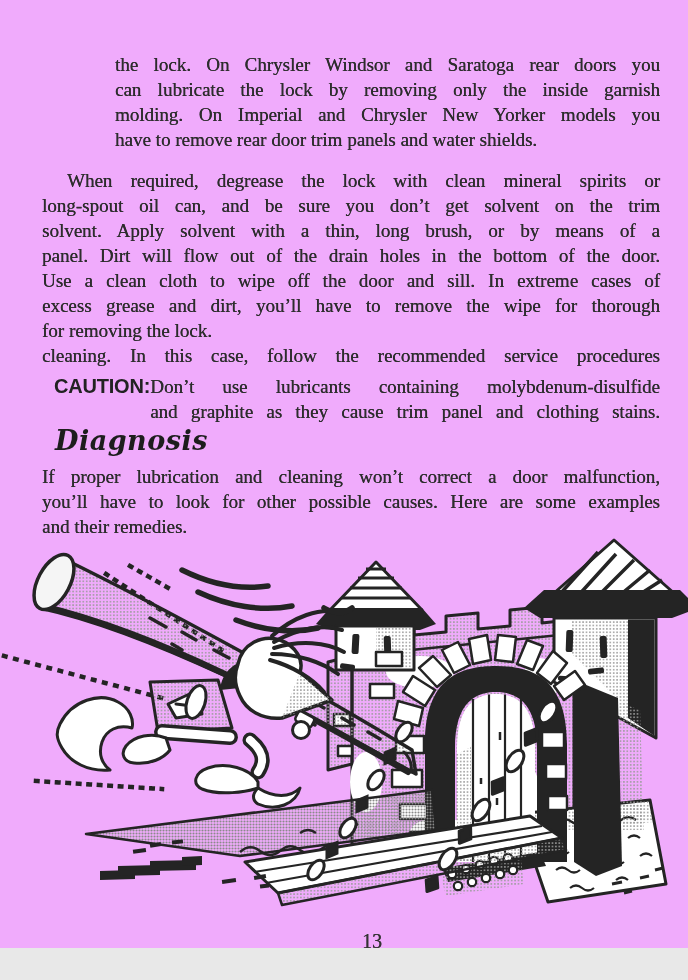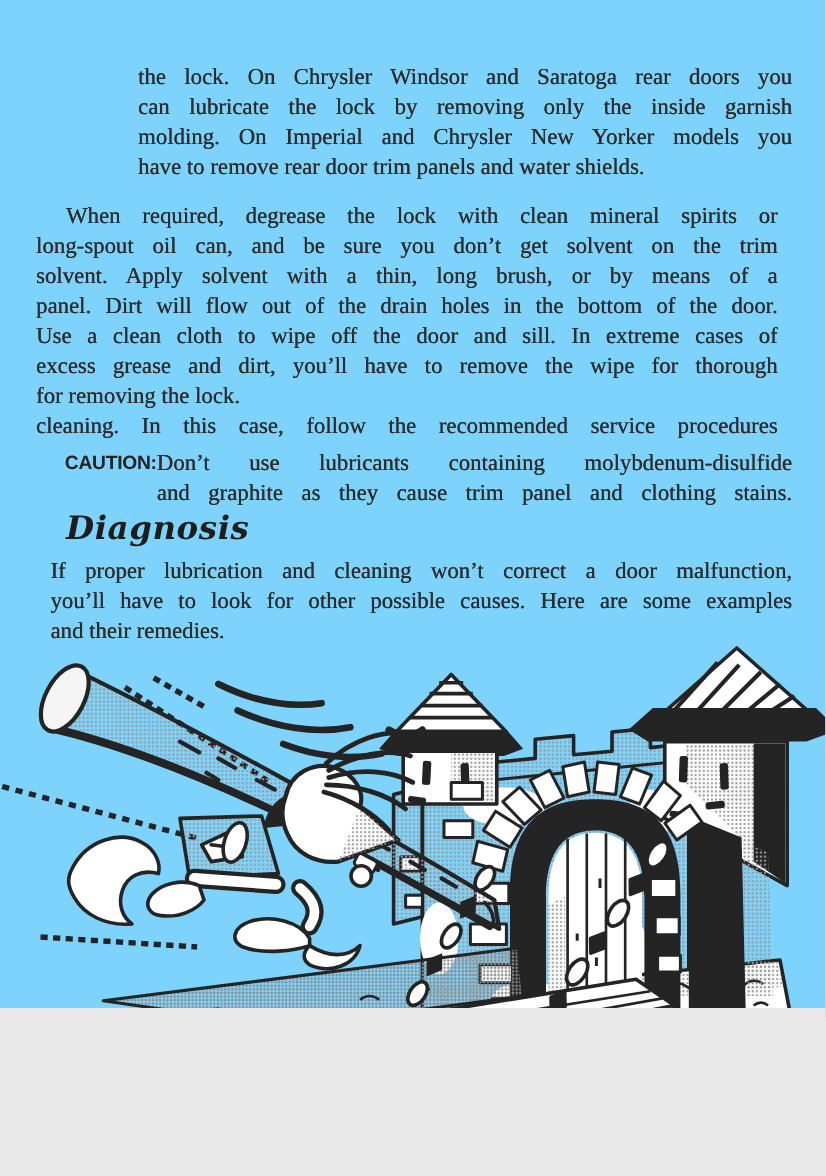--- a/index.html
+++ b/index.html
@@ -1,26 +1,26 @@
 <!DOCTYPE html>
 <html><head>
 <meta charset="utf-8">
 <style>
   html,body{margin:0;padding:0;background:#e8e8e8;}
-  #page{position:relative;width:688px;height:840px;background:#7dd3fc;overflow:hidden;
+  #page{position:relative;width:688px;height:948px;background:#f0abfc;overflow:hidden;
         font-family:"Liberation Serif","DejaVu Serif",serif;color:#2d2d2d;}
   .blk{position:absolute;}
   .tline{font-size:19px;line-height:25px;height:25px;text-align:justify;text-align-last:justify;
          white-space:normal;text-shadow:0.25px 0 0 currentColor;}
   .tline.endl{text-align-last:left;}
   #p1{left:115px;top:52px;width:545px;}
-  #p2{left:30px;top:168px;width:618px;}
+  #p2{left:42px;top:168px;width:618px;}
   #caution{left:54px;top:374px;width:606px;display:flex;}
   #caution .lbl{flex:0 0 76px;font-family:"Liberation Sans","DejaVu Sans",sans-serif;
-                font-weight:bold;font-size:16px;line-height:25px;letter-spacing:-0.2px;color:#222;}
+                font-weight:bold;font-size:20px;line-height:25px;letter-spacing:-0.2px;color:#222;}
   #caution .ctx{flex:1 1 auto;}
   #heading{left:55px;top:424px;font-family:"DejaVu Serif",serif;font-style:italic;font-weight:bold;
            font-size:27px;line-height:34px;color:#1d1d1d;letter-spacing:0.5px;text-align:center;}
   #p3{left:42px;top:464px;width:618px;}
   #illu{left:0;top:532px;width:688px;height:400px;}
   #pageno{left:0;top:930px;width:688px;text-align:center;font-size:20px;color:#333;
           text-shadow:0.25px 0 0 currentColor;padding-left:28px;}
   svg{display:block;}
 </style>
 </head>

